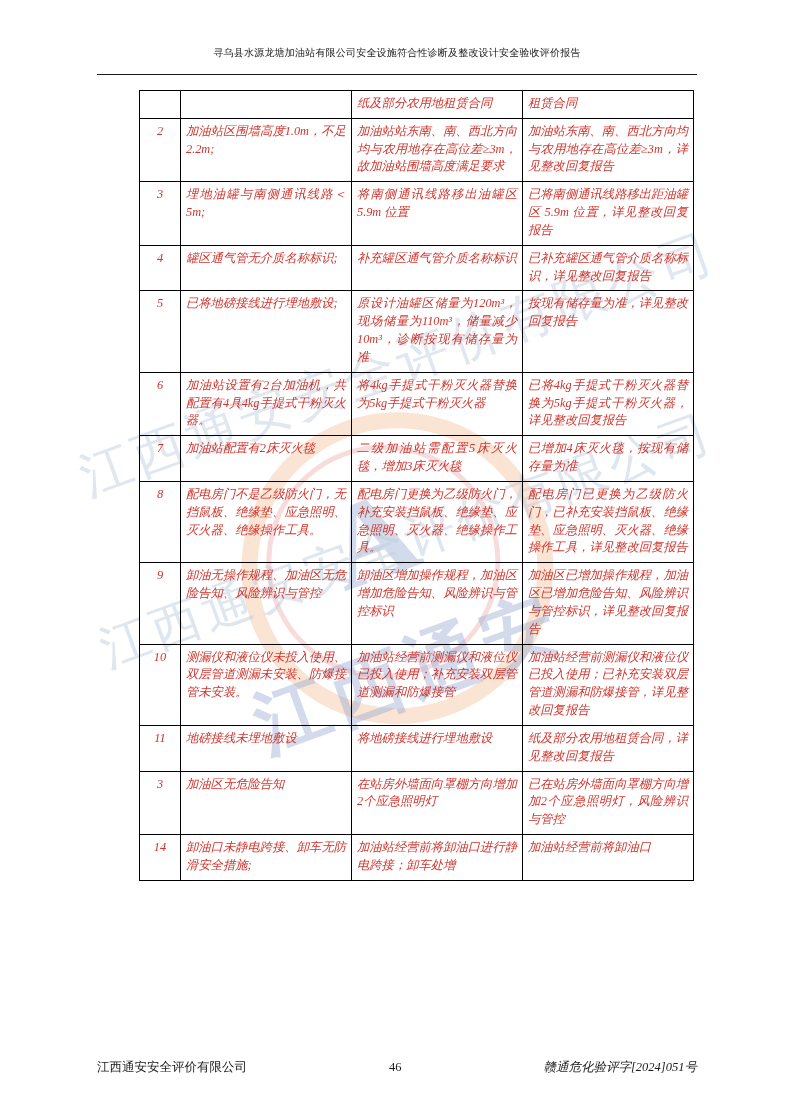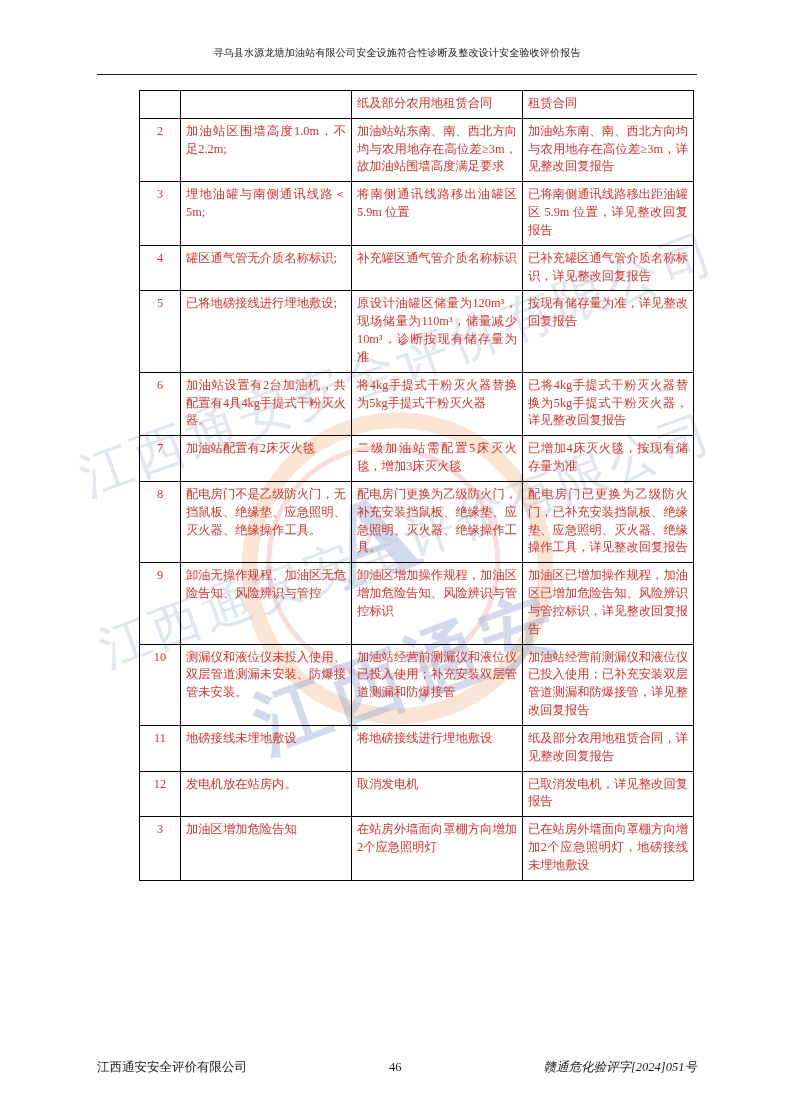--- a/index.html
+++ b/index.html
@@ -130,20 +130,21 @@
     position: absolute;
     top: 90px;
     left: 139px;
     width: 548px;
     z-index: 10;
   }
   table.main {
     border-collapse: collapse;
     width: 548px;
     table-layout: fixed;
+    font-style: italic;
   }
   table.main td {
     border: 1px solid #000000;
     vertical-align: top;
     padding: 4px 5px 5px 5px;
     font-size: 12.3px;
     line-height: 1.45;
     color: #d0342c;
     font-family: "Liberation Serif", "DejaVu Serif", serif;
   }
@@ -257,30 +258,30 @@
           <td class="c-b just">加油站经营前测漏仪和液位仪已投入使用；补充安装双层管道测漏和防爆接管</td>
           <td class="c-c just">加油站经营前测漏仪和液位仪已投入使用；已补充安装双层管道测漏和防爆接管，详见整改回复报告</td>
         </tr>
         <tr>
           <td class="c-num">11</td>
           <td class="c-a just">地磅接线未埋地敷设</td>
           <td class="c-b just">将地磅接线进行埋地敷设</td>
           <td class="c-c just">纸及部分农用地租赁合同，详见整改回复报告</td>
         </tr>
         <tr>
-          <td class="c-num">12</td>
-          <td class="c-a just">发电机放在站房内。</td>
-          <td class="c-b just">取消发电机</td>
-          <td class="c-c just">已取消发电机，详见整改回复报告</td>
-        </tr>
-        <tr>
           <td class="c-num">3</td>
-          <td class="c-a just">加油区增加危险告知</td>
+          <td class="c-a just">加油区无危险告知</td>
           <td class="c-b just">在站房外墙面向罩棚方向增加2个应急照明灯</td>
-          <td class="c-c just">已在站房外墙面向罩棚方向增加2个应急照明灯，地磅接线未埋地敷设</td>
+          <td class="c-c just">已在站房外墙面向罩棚方向增加2个应急照明灯，风险辨识与管控</td>
+        </tr>
+        <tr>
+          <td class="c-num">14</td>
+          <td class="c-a just">卸油口未静电跨接、卸车无防滑安全措施;</td>
+          <td class="c-b just">加油站经营前将卸油口进行静电跨接；卸车处增</td>
+          <td class="c-c just">加油站经营前将卸油口</td>
         </tr>
       </tbody>
     </table>
   </div>
 
   <div class="footer">
     <span class="f-left">江西通安安全评价有限公司</span>
     <span class="f-center">46</span>
     <span class="f-right">赣通危化验评字[2024]051号</span>
   </div>

